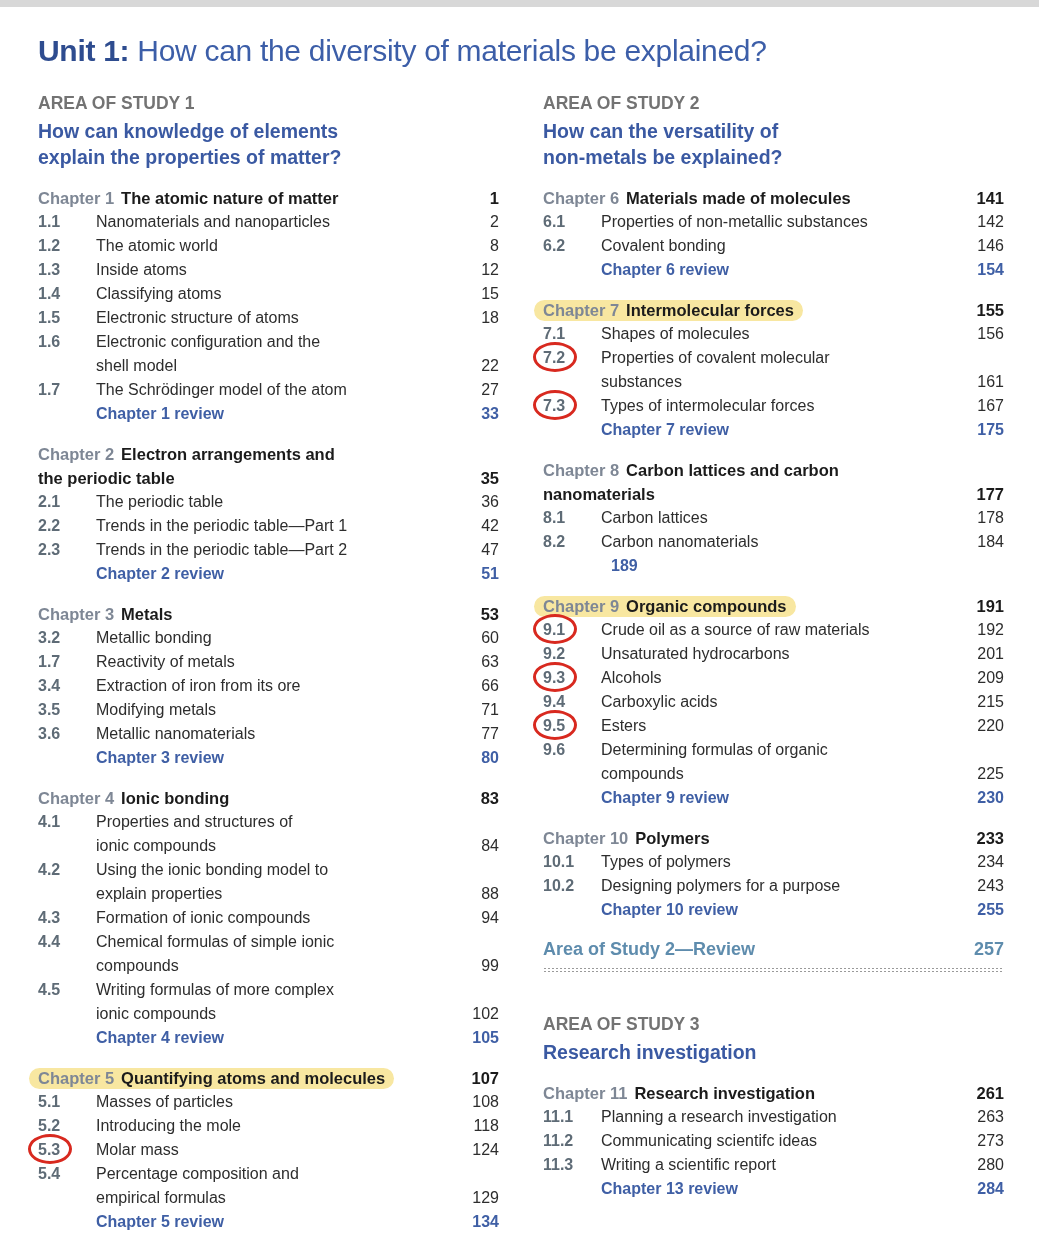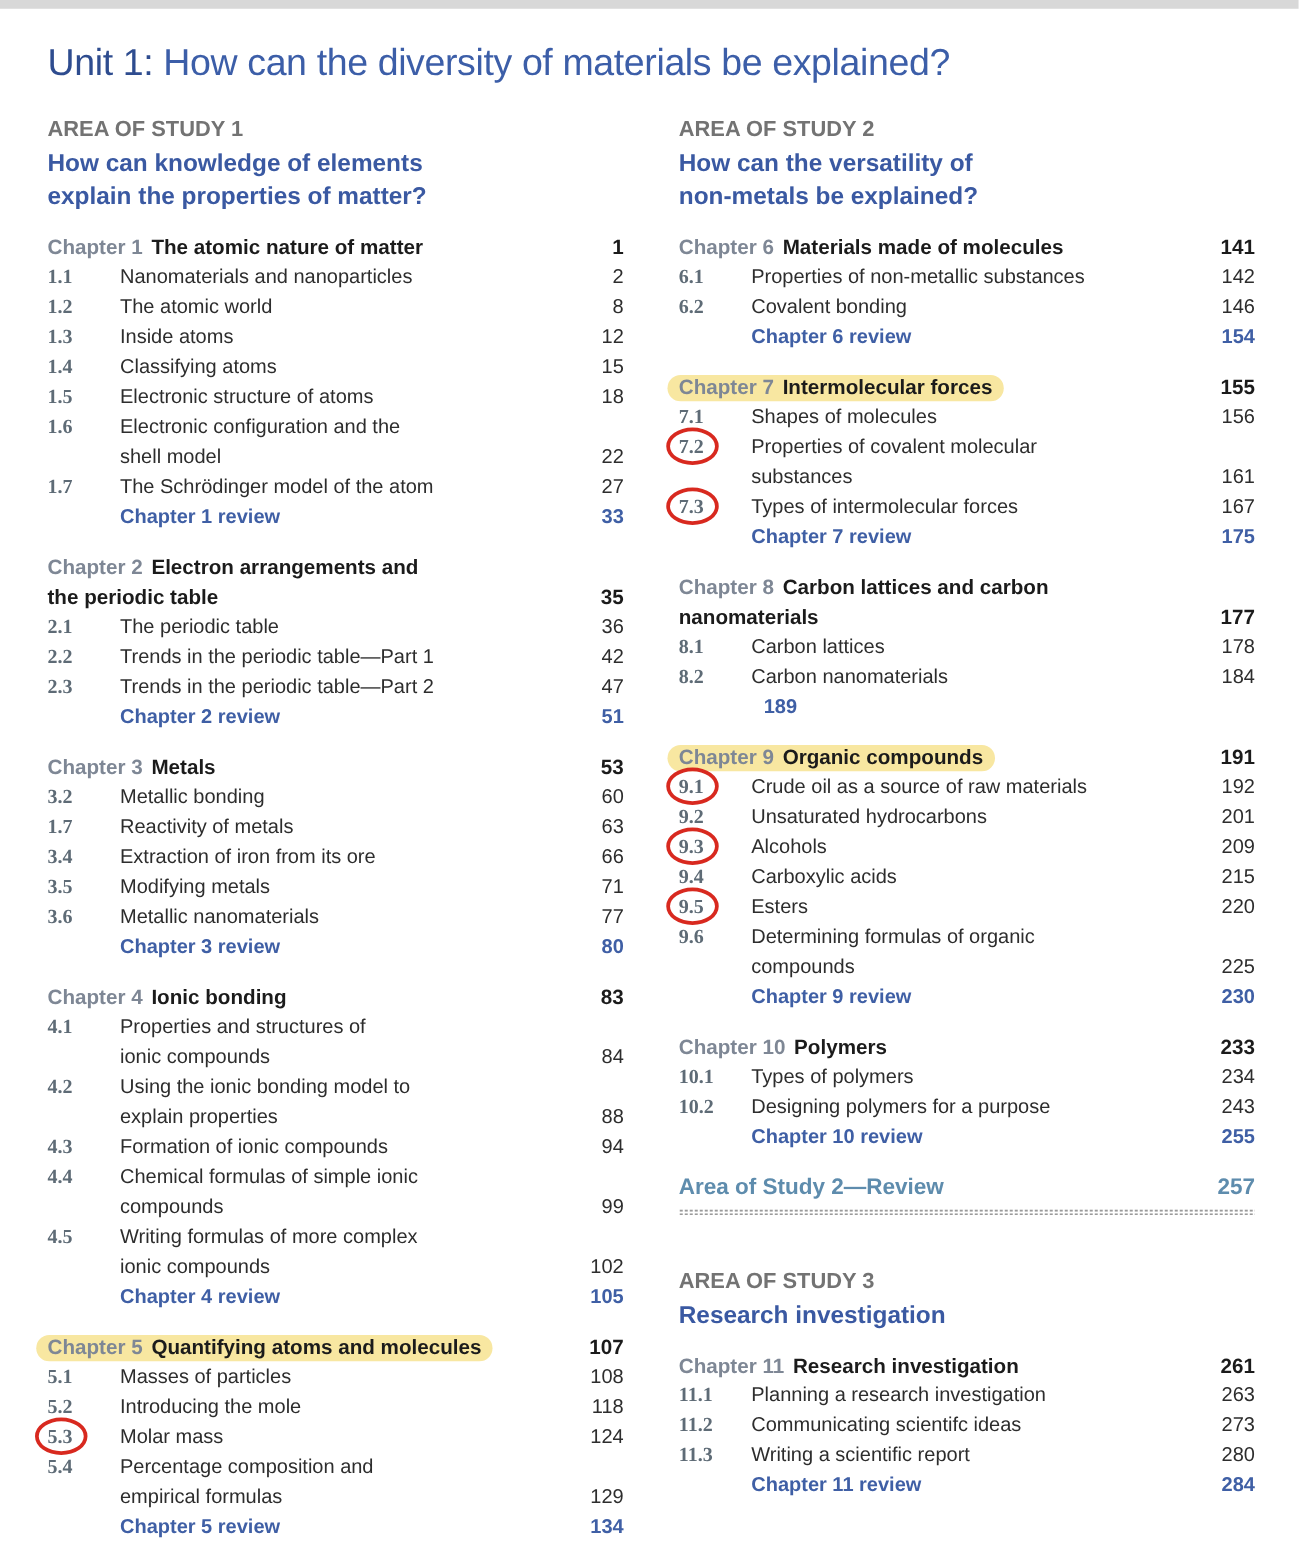--- a/index.html
+++ b/index.html
@@ -3,39 +3,39 @@
 <meta charset="utf-8">
 <style>
   html,body{margin:0;padding:0;}
   body{
     width:1039px;height:1249px;background:#ffffff;position:relative;overflow:hidden;
     font-family:"Liberation Sans","DejaVu Sans",sans-serif;color:#2d2d2d;
   }
   .top-edge{position:absolute;top:0;left:0;right:0;height:7px;background:#d8d8d8;}
   .page{padding:20px 35px 0 38px;}
   h1.unit-title{font-size:30px;margin:14px 0 24px 0;letter-spacing:-0.3px;line-height:1.1;}
-  .unit-prefix{color:#2e4c8f;font-weight:normal;}
+  .unit-prefix{color:#2e4c8f;font-weight:bold;}
   .unit-rest{color:#3c5ea8;font-weight:normal;}
   .columns{display:flex;gap:44px;}
   .col{width:461px;}
 
   .block-area:not(:first-child){margin-top:40px;}
   .area-label{color:#737373;font-weight:bold;font-size:17.5px;line-height:24px;margin-bottom:3px;}
   .question{color:#3a59a2;font-weight:bold;font-size:19.5px;line-height:26px;white-space:pre-line;margin-bottom:6px;}
 
   .chapter{margin-top:16px;}
   .chapter-head{display:flex;align-items:flex-end;line-height:24px;font-size:16.5px;}
   .ch-text{flex:1;}
   .hl{background:#f8e7a1;border-radius:11px;padding:1px 9px 2px 9px;margin-left:-9px;}
   .ch-label{color:#7e8795;font-weight:bold;margin-right:7px;}
   .ch-title{color:#1b1b1b;font-weight:bold;white-space:pre-line;}
   .ch-page{color:#1b1b1b;font-weight:bold;margin-left:10px;}
 
   .entry{display:flex;align-items:flex-end;line-height:24px;font-size:16px;}
-  .num{width:58px;flex:none;align-self:flex-start;font-family:Liberation Serif, serif;}
+  .num{width:58px;flex:none;align-self:flex-start;}
   .numtxt{color:#5e6b76;font-weight:bold;position:relative;display:inline-block;}
   .numtxt.circled::after{
     content:"";position:absolute;left:-10px;right:-12px;top:-4px;bottom:-2px;
     border:3.5px solid #d8291f;border-radius:50%;pointer-events:none;
   }
   .etext{flex:1;color:#2d2d2d;white-space:pre-line;}
   .epage{margin-left:10px;color:#2d2d2d;}
   .etext.review,.epage.review{color:#3f5fa5;font-weight:bold;}
 
   .aos-review{display:flex;align-items:flex-start;margin-top:15px;font-size:18px;line-height:24px;}
@@ -406,19 +406,19 @@
             <span class="etext">Communicating scientifc ideas</span>
             <span class="epage">273</span>
           </div>
           <div class="entry">
             <span class="num"><span class="numtxt">11.3</span></span>
             <span class="etext">Writing a scientific report</span>
             <span class="epage">280</span>
           </div>
           <div class="entry">
             <span class="num"></span>
-            <span class="etext review">Chapter 11 review</span>
+            <span class="etext review">Chapter 13 review</span>
             <span class="epage review">284</span>
           </div>
         </div>
       </div>
     </div>
 </main>
 
 </body></html>

